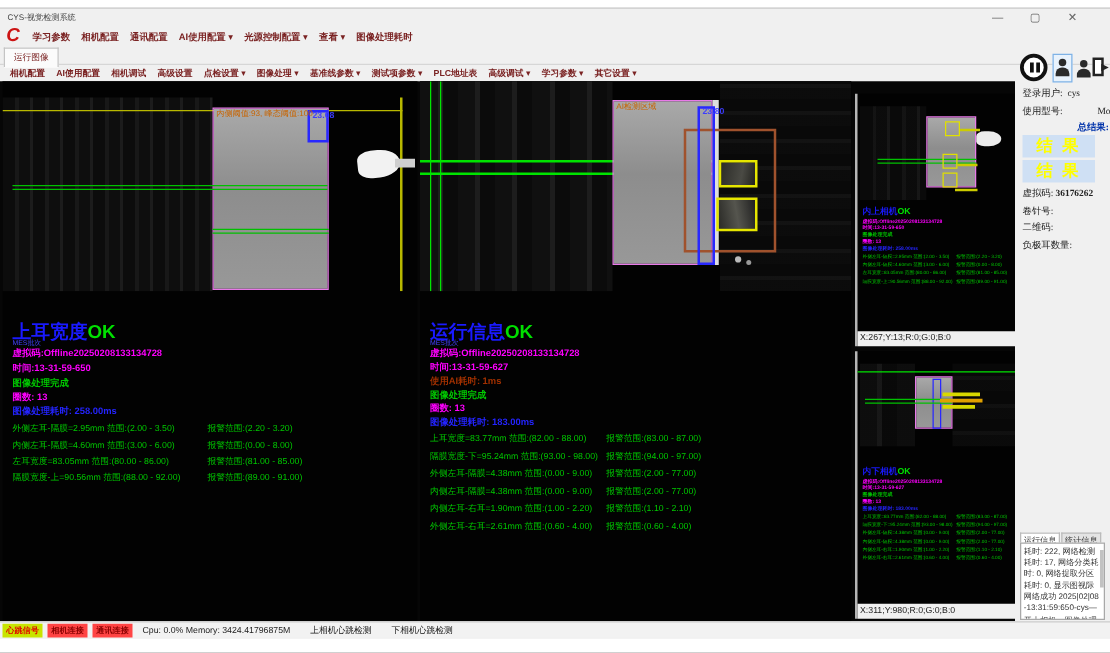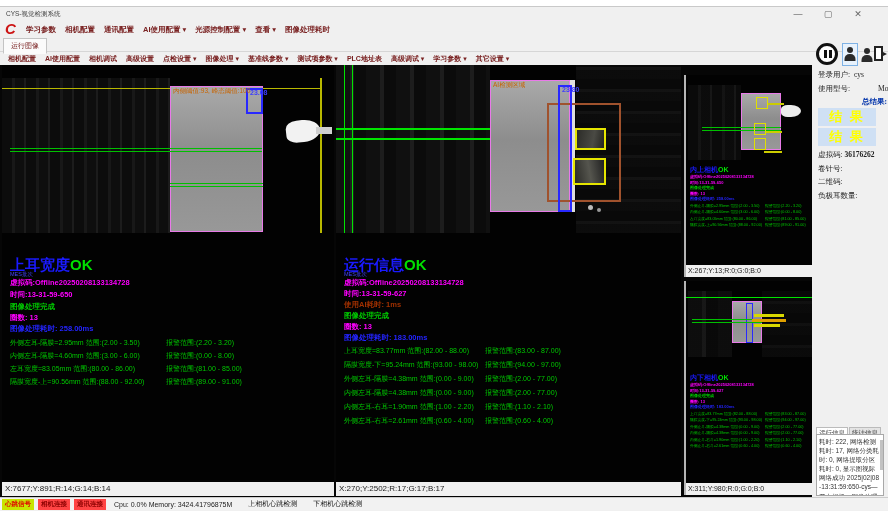--- a/index.html
+++ b/index.html
@@ -148,21 +148,20 @@
           <span>报警范围:(0.00 - 8.00)</span>
         </div>
       <div class="mrow" style="left:8px;top:299px;">
           <span style="width:156px">左耳宽度=83.05mm 范围:(80.00 - 86.00)</span>
           <span>报警范围:(81.00 - 85.00)</span>
         </div>
       <div class="mrow" style="left:8px;top:312px;">
           <span style="width:156px">隔膜宽度-上=90.56mm 范围:(88.00 - 92.00)</span>
           <span>报警范围:(89.00 - 91.00)</span>
         </div>
-      <div class="coordsbar">X:7677;Y:891;R:14;G:14;B:14</div>
     </div>
 
     <div class="panel" style="left:336px;width:345px;">
       <div class="cam-img">
         <div class="ov stripes-m" style="left:0;top:0;width:154px;height:168px;"></div>
         <div class="ov stripes-v" style="left:240px;top:0;width:105px;height:168px;opacity:.7;"></div>
         <div class="ov gline-bright" style="left:8px;top:0;width:1px;height:168px;"></div>
         <div class="ov gline-bright" style="left:16px;top:0;width:1px;height:168px;"></div>
         <div class="ov gline-bright" style="left:0;top:63px;width:234px;height:2px;"></div>
         <div class="ov gline-bright" style="left:0;top:73px;width:234px;height:2px;"></div>
@@ -202,21 +201,20 @@
           <span>报警范围:(2.00 - 77.00)</span>
         </div>
       <div class="mrow" style="left:8px;top:337px;">
           <span style="width:141px">内侧左耳-右耳=1.90mm 范围:(1.00 - 2.20)</span>
           <span>报警范围:(1.10 - 2.10)</span>
         </div>
       <div class="mrow" style="left:8px;top:351px;">
           <span style="width:141px">外侧左耳-右耳=2.61mm 范围:(0.60 - 4.00)</span>
           <span>报警范围:(0.60 - 4.00)</span>
         </div>
-      <div class="coordsbar">X:270;Y:2502;R:17;G:17;B:17</div>
     </div>
 
     <div class="thumb" style="top:10px;height:202px;">
       <div class="ov stripes-l" style="left:2px;top:10px;width:53px;height:75px;opacity:.8;"></div>
       <div class="ov grayrect" style="left:55px;top:18px;width:40px;height:57px;"></div>
       <div class="ov" style="left:95px;top:30px;width:20px;height:12px;background:#ececec;border-radius:40% 60% 60% 40%;"></div>
       <div class="ov gline" style="left:16px;top:52px;width:79px;height:1px;"></div>
       <div class="ov gline" style="left:16px;top:55px;width:79px;height:1px;"></div>
       <div class="ov" style="left:70px;top:22px;width:10px;height:10px;border:1px solid #e0e000;"></div>
       <div class="ov" style="left:68px;top:48px;width:10px;height:10px;border:1px solid #e0e000;"></div>

